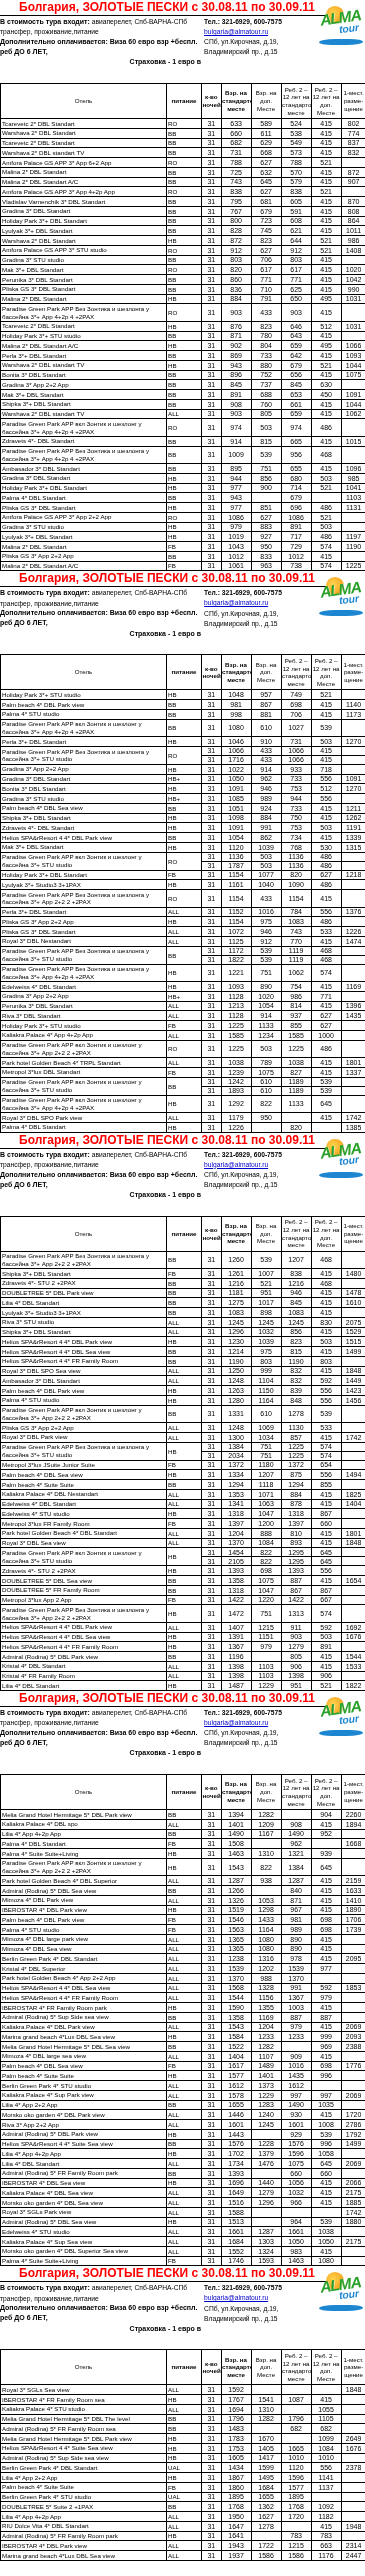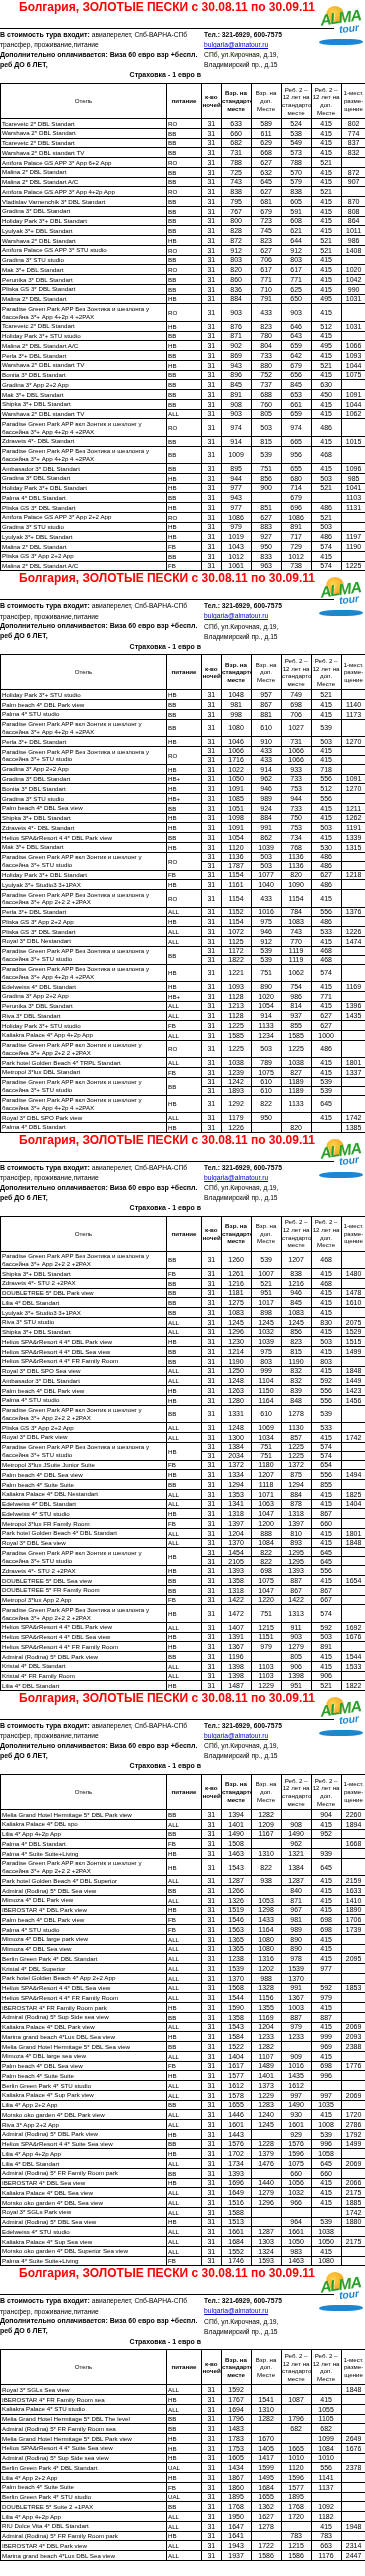--- a/index.html
+++ b/index.html
@@ -1,19 +1,19 @@
 <!DOCTYPE html>
 <html style="font-size:8.2px"><head>
 <meta charset="utf-8">
 <style>
   html,body{margin:0;padding:0;background:#fff;}
   body{width:365px;font-family:"Liberation Sans",sans-serif;color:#000;}
   .section{position:relative;padding-top:1px;}
   .sec-head{position:relative;min-height:82px;}
-  .title-wrap{width:334px;border-bottom:1.5px solid #000;padding-bottom:14px;}
+  .title-wrap{width:334px;border-bottom:1.5px solid #000;padding-bottom:1px;}
   .sec-title{color:#ff0000;font-weight:bold;font-size:12px;text-align:center;
     font-family:"Liberation Sans",sans-serif;letter-spacing:0px;line-height:1.1;}
   .info-grid{display:flex;margin-top:1px;}
   .info-left{width:201px;font-size:6.7px;line-height:1.45;}
   .info-left b{font-size:7px;}
   .paid-line{display:flex;justify-content:space-between;font-weight:bold;font-size:6.4px;}
   .info-right{width:116px;font-size:6.7px;line-height:1.5;padding-left:3.1px;}
   .info-right .phone{font-weight:bold;}
   .email{color:#0000cc;text-decoration:underline;}
   .logo{position:absolute;right:1px;top:5.2px;width:45px;height:40px;}

